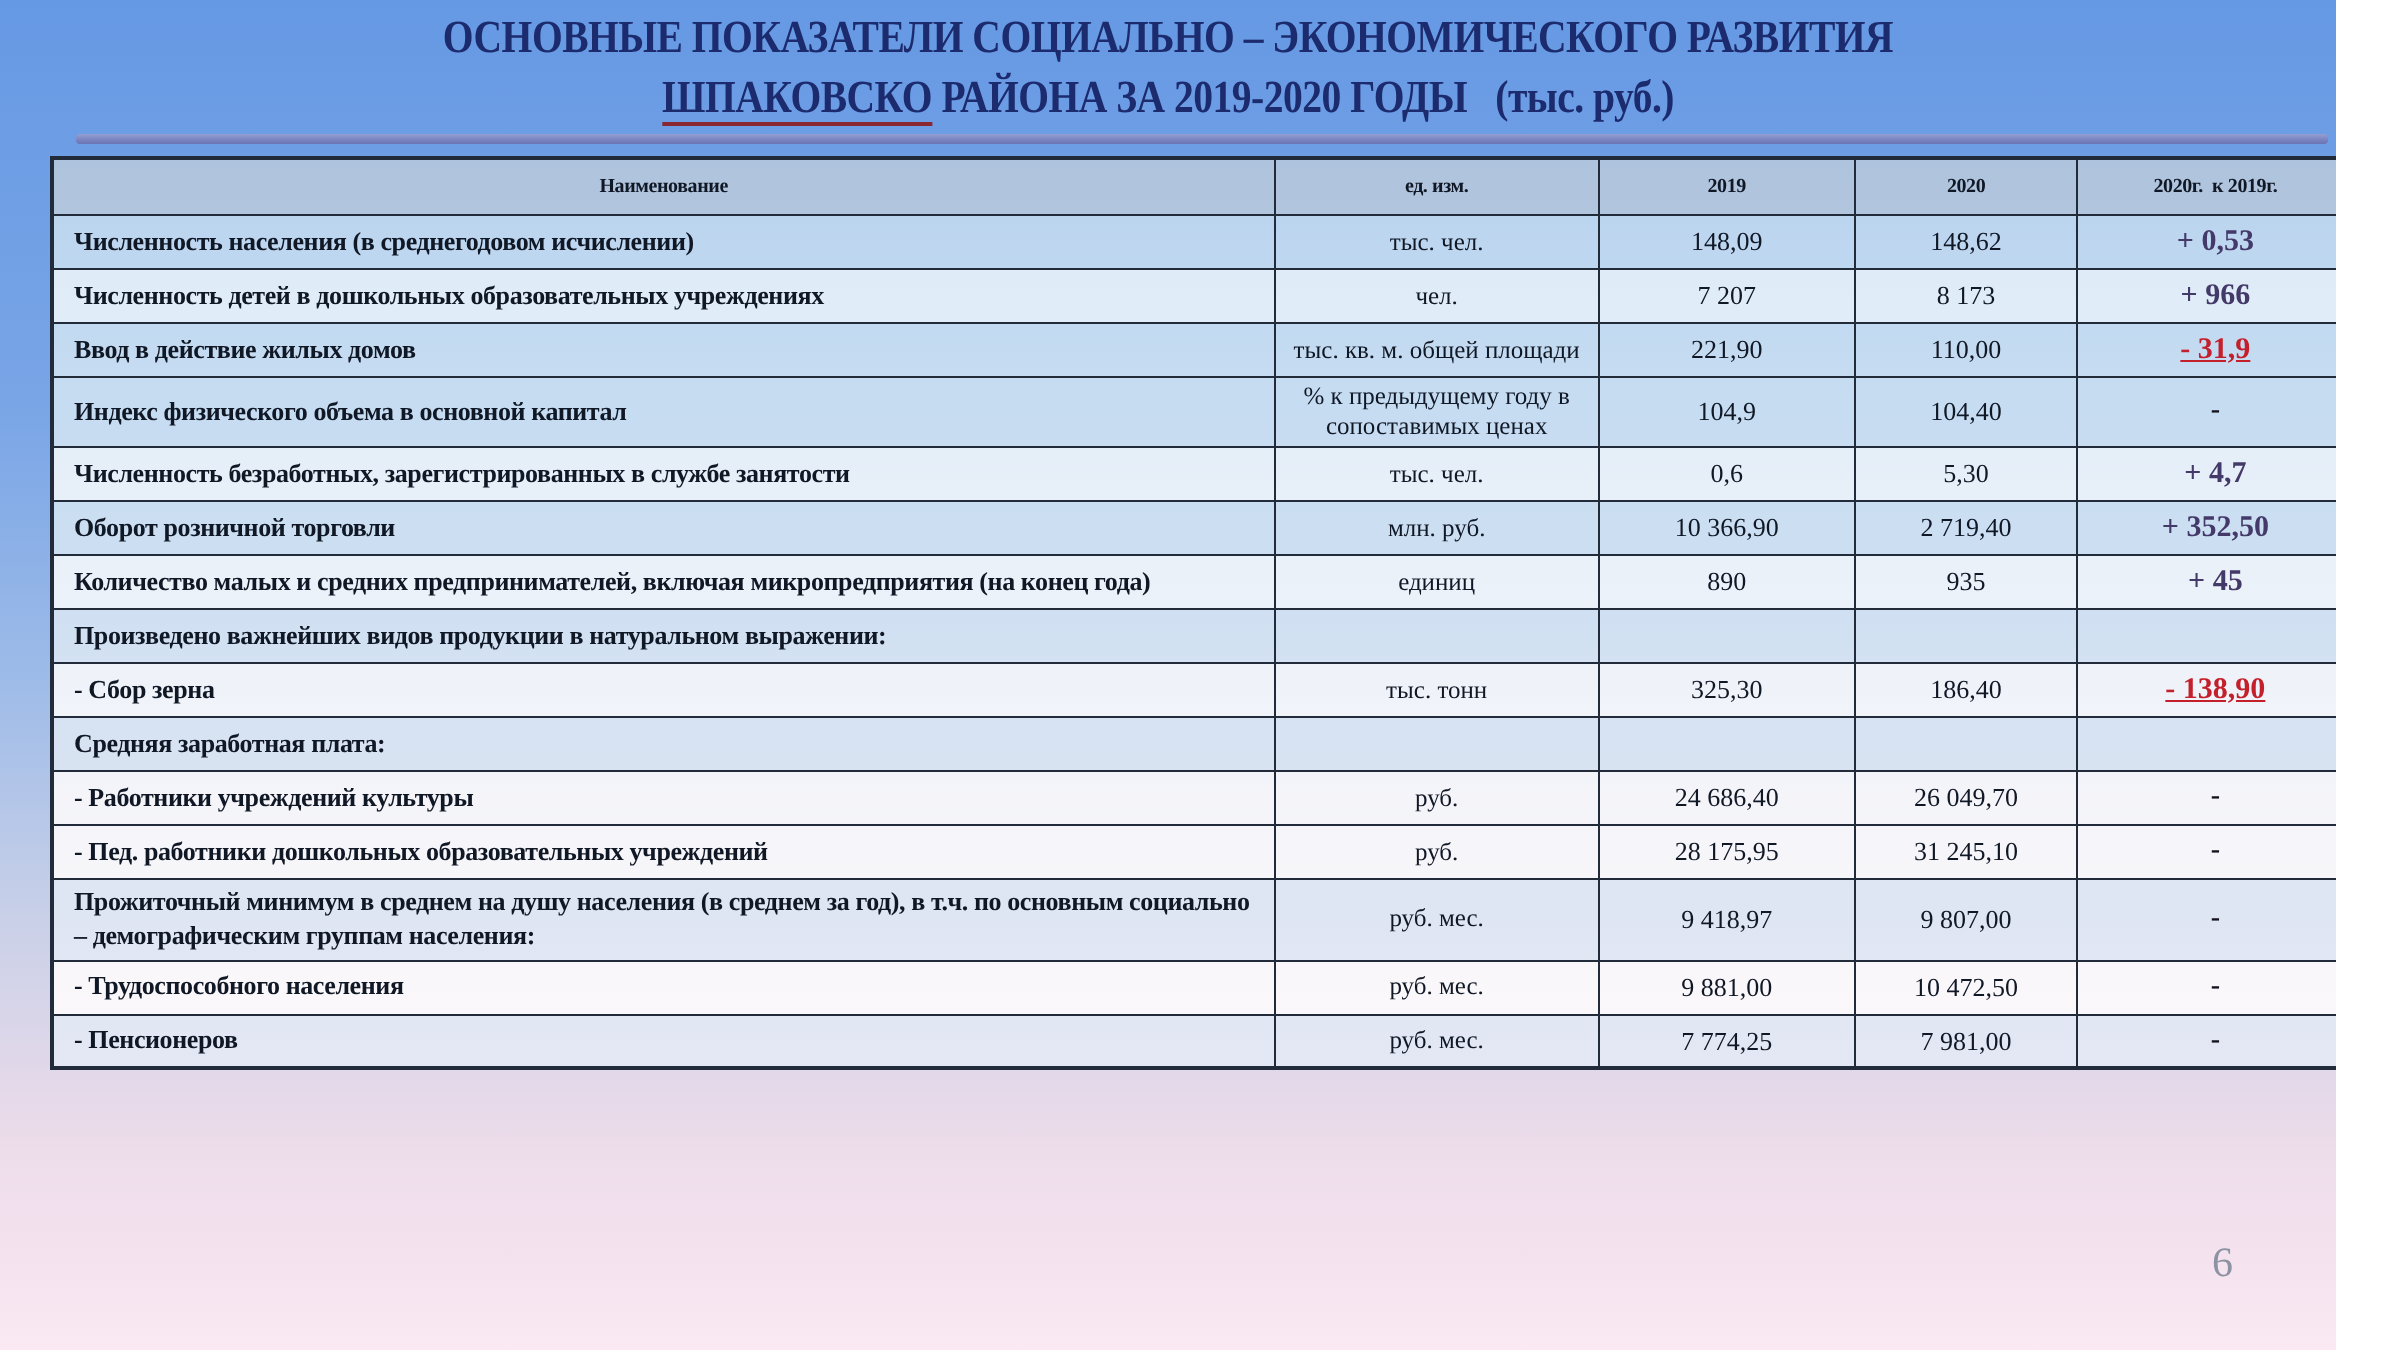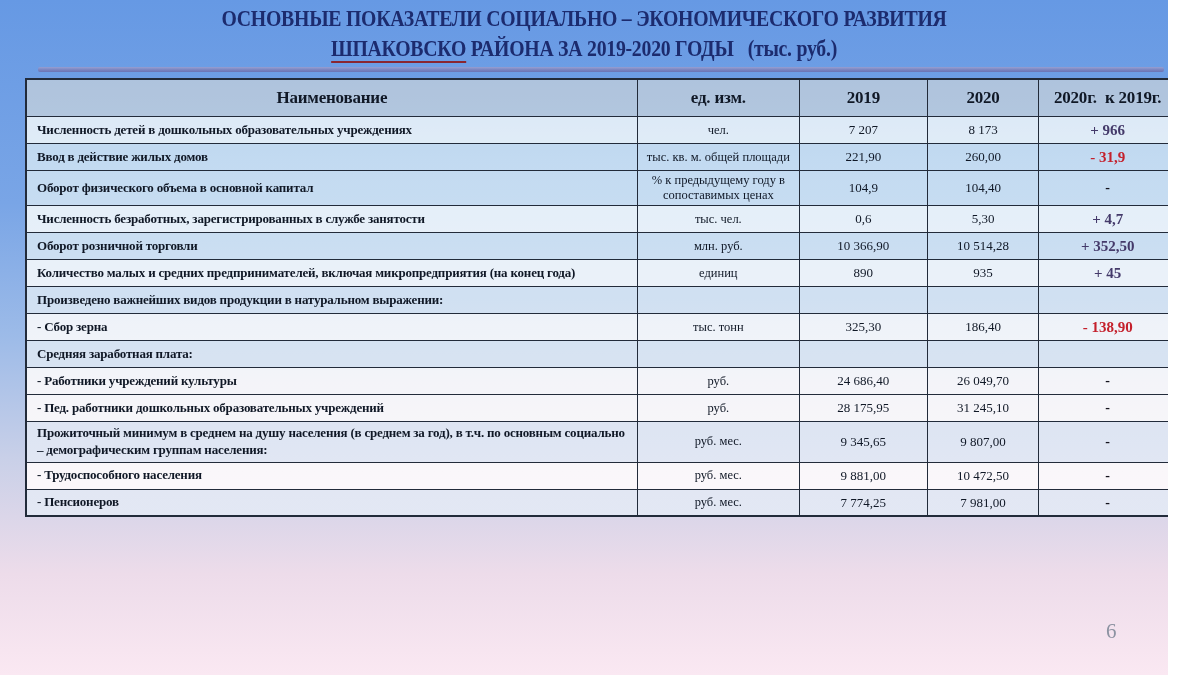--- a/index.html
+++ b/index.html
@@ -32,35 +32,35 @@
       #c2d8ef 0%, #cfe2f4 18%, #d9e7f5 38%, #e6ecf5 58%,
       #f0eff5 75%, #f7f2f7 90%, #f9f4f8 100%);
     border: 2.5px solid #222b3a;
   }
   .data-table th, .data-table td {
     border: 1.5px solid #222b3a; vertical-align: middle;
     color: #101826; overflow: hidden;
   }
   .data-table thead tr { background: rgba(148,168,196,0.42); }
   .data-table th {
-    font-size: 17px; font-weight: bold; text-align: center;
+    font-size: 10px; font-weight: bold; text-align: center;
     padding: 8px 4px; letter-spacing: -0.2px;
   }
   tr.band-blue  { background: rgba(150,190,232,0.22); }
   tr.band-white { background: rgba(255,255,255,0.38); padding-left: 24px; }
   .data-table tbody tr { height: 27px; }
   td.cell-name {
     text-align: left; padding: 3px 6px 3px 10px;
     font-size: 13px; font-weight: bold; letter-spacing: -0.2px; line-height: 1.3;
   }
   td.cell-unit { text-align: center; font-size: 12.5px; padding: 2px 3px; line-height: 1.2; }
   td.cell-num  { text-align: center; font-size: 13px; padding: 2px 4px; }
   td.cell-change { text-align: center; font-size: 15px; font-weight: bold; padding: 2px 4px; }
   td.cell-change.positive { color: #443a6a; }
-  td.cell-change.negative { color: #c4202c; }
+  td.cell-change.negative { color: #c4202c; text-decoration: underline; }
   td.cell-change.neutral  { color: #14131d; font-size: 14px; }
   .page-number {
     position: absolute; left: 1106px; top: 619px; z-index: 5;
     font-size: 21px; color: #8d93a2;
   }
 </style>
 </head>
 <body>
 
 <div class="slide">
@@ -83,53 +83,60 @@
     <thead>
       <tr>
         <th>Наименование</th>
         <th>ед. изм.</th>
         <th>2019</th>
         <th>2020</th>
         <th>2020г.&nbsp; к 2019г.</th>
       </tr>
     </thead>
     <tbody id="table-body">
+        <tr class="band-blue">
+          <td class="cell-name">Численность населения (в среднегодовом исчислении)</td>
+          <td class="cell-unit">тыс. чел.</td>
+          <td class="cell-num">148,09</td>
+          <td class="cell-num">148,62</td>
+          <td class="cell-change positive">+ 0,53</td>
+        </tr>
         <tr class="band-white">
           <td class="cell-name">Численность детей в дошкольных образовательных учреждениях</td>
           <td class="cell-unit">чел.</td>
           <td class="cell-num">7 207</td>
           <td class="cell-num">8 173</td>
           <td class="cell-change positive">+ 966</td>
         </tr>
         <tr class="band-blue">
           <td class="cell-name">Ввод в действие жилых домов</td>
           <td class="cell-unit">тыс. кв. м. общей площади</td>
           <td class="cell-num">221,90</td>
-          <td class="cell-num">260,00</td>
+          <td class="cell-num">110,00</td>
           <td class="cell-change negative">- 31,9</td>
         </tr>
         <tr class="band-blue">
-          <td class="cell-name">Оборот физического объема в основной капитал</td>
+          <td class="cell-name">Индекс физического объема в основной капитал</td>
           <td class="cell-unit">% к предыдущему году в сопоставимых ценах</td>
           <td class="cell-num">104,9</td>
           <td class="cell-num">104,40</td>
           <td class="cell-change neutral">-</td>
         </tr>
         <tr class="band-white">
           <td class="cell-name">Численность безработных, зарегистрированных в службе занятости</td>
           <td class="cell-unit">тыс. чел.</td>
           <td class="cell-num">0,6</td>
           <td class="cell-num">5,30</td>
           <td class="cell-change positive">+ 4,7</td>
         </tr>
         <tr class="band-blue">
           <td class="cell-name">Оборот розничной торговли</td>
           <td class="cell-unit">млн. руб.</td>
           <td class="cell-num">10 366,90</td>
-          <td class="cell-num">10 514,28</td>
+          <td class="cell-num">2 719,40</td>
           <td class="cell-change positive">+ 352,50</td>
         </tr>
         <tr class="band-white">
           <td class="cell-name">Количество малых и средних предпринимателей, включая микропредприятия (на конец года)</td>
           <td class="cell-unit">единиц</td>
           <td class="cell-num">890</td>
           <td class="cell-num">935</td>
           <td class="cell-change positive">+ 45</td>
         </tr>
         <tr class="band-blue">
@@ -163,21 +170,21 @@
         <tr class="band-white">
           <td class="cell-name">- Пед. работники дошкольных образовательных учреждений</td>
           <td class="cell-unit">руб.</td>
           <td class="cell-num">28 175,95</td>
           <td class="cell-num">31 245,10</td>
           <td class="cell-change neutral">-</td>
         </tr>
         <tr class="band-blue">
           <td class="cell-name">Прожиточный минимум в среднем на душу населения (в среднем за год), в т.ч. по основным социально – демографическим группам населения:</td>
           <td class="cell-unit">руб. мес.</td>
-          <td class="cell-num">9 345,65</td>
+          <td class="cell-num">9 418,97</td>
           <td class="cell-num">9 807,00</td>
           <td class="cell-change neutral">-</td>
         </tr>
         <tr class="band-white">
           <td class="cell-name">- Трудоспособного населения</td>
           <td class="cell-unit">руб. мес.</td>
           <td class="cell-num">9 881,00</td>
           <td class="cell-num">10 472,50</td>
           <td class="cell-change neutral">-</td>
         </tr>

